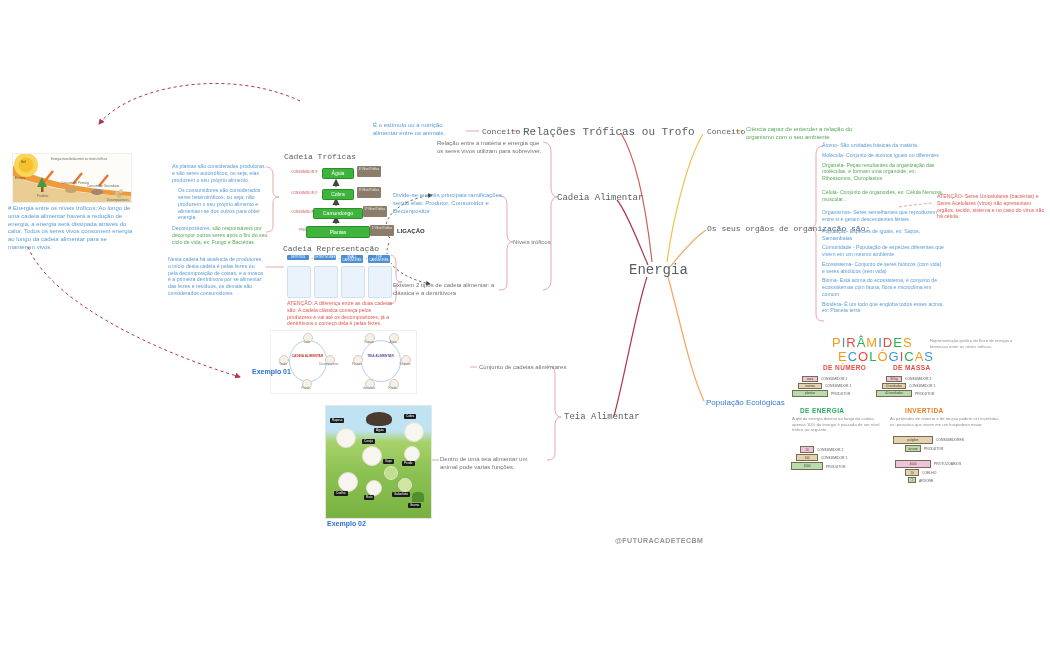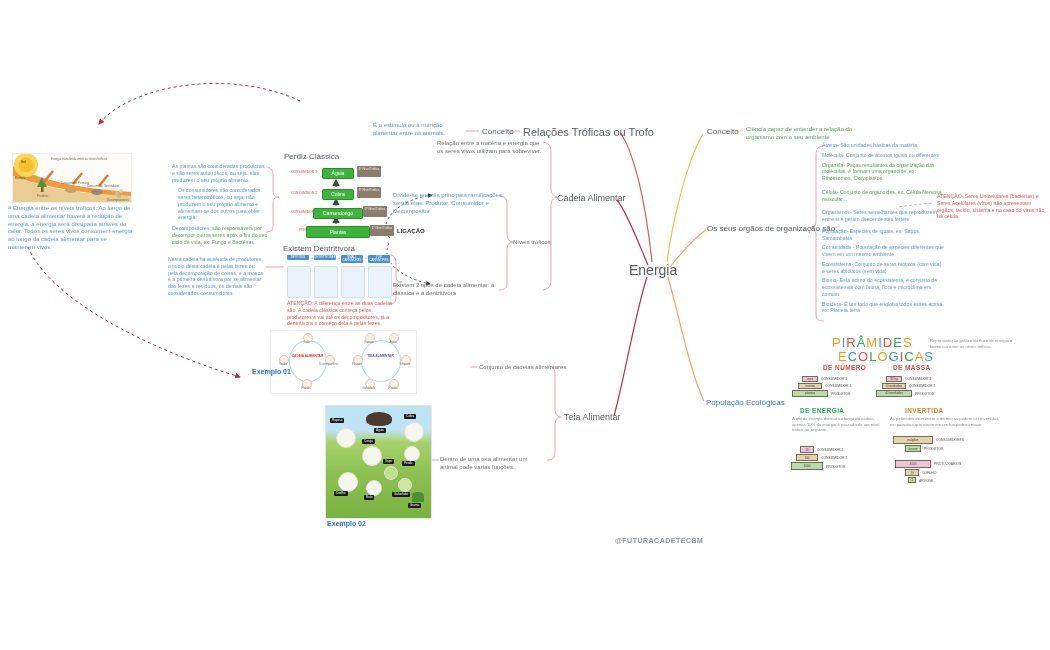--- a/index.html
+++ b/index.html
@@ -3,21 +3,21 @@
 <meta charset="utf-8">
 <style>
   html,body{margin:0;padding:0;}
   body{width:1050px;height:650px;position:relative;background:#ffffff;
        font-family:"Liberation Sans",sans-serif;overflow:hidden;}
   .abs{position:absolute;}
   .blue{color:#5b9bd5;}
   .green{color:#55a855;}
   .redtx{color:#e4584f;}
   .gray{color:#6d7377;}
-  .node{color:#585e62;}
+  .node{color:#585e62;font-family:Liberation Mono, monospace;}
   .fs6{font-size:6px;line-height:1.3;}
   .fs5{font-size:5.2px;line-height:1.3;}
   .b{font-weight:normal;}
   .gbox{background:#3db53d;border:0.6px solid #2e8b2e;color:#fff;text-align:center;
         font-size:5px;border-radius:1.5px;}
   .brbox{background:#8b7d6b;color:#f3efe8;font-size:3px;text-align:center;
          border-radius:1px;line-height:1.25;padding-top:1.5px;box-sizing:border-box;}
   .caplab{color:#c0504d;font-size:3.3px;text-align:right;text-transform:uppercase;line-height:1.1;}
   .chip{background:#4a90d2;color:#fff;font-size:2.9px;text-align:center;border-radius:1px;
         line-height:1.1;padding:1px 0;box-sizing:border-box;}
@@ -103,21 +103,21 @@
   <div class="abs figlab" style="left:8px;top:6px;color:#6a5a1f;font-weight:bold">Sol</div>
   <div class="abs figlab" style="left:2px;top:22px;color:#7a4a10">Energia</div>
   <div class="abs figlab" style="left:38px;top:3px">Energia transferida entre os níveis tróficos</div>
   <div class="abs figlab" style="left:24px;top:40px">Produtor</div>
   <div class="abs figlab" style="left:48px;top:27px">Consumidor Primário</div>
   <div class="abs figlab" style="left:74px;top:30px">Consumidor Secundário</div>
   <div class="abs figlab" style="left:94px;top:44px">Decompositores</div>
 </div>
 <div class="abs blue fs6" style="left:8px;top:205px;width:126px"># Energia entre os níveis tróficos: Ao longo de uma cadeia alimentar haverá a redução de energia, a energia será dissipada através do calor. Todos os seres vivos consomem energia ao longo da cadeia alimentar para se manterem vivos.</div>
 
-<div class="abs node" style="left:284px;top:152px;font-size:8px">Perdiz Clássica</div>
+<div class="abs node" style="left:284px;top:152px;font-size:8px">Cadeia Tróficas</div>
 
 <div class="abs" style="left:172px;top:163px;width:96px">
   <div class="blue fs5">As plantas são consideradas produtoras e são seres autotróficos, ou seja, elas produzem o seu próprio alimento.</div>
   <div class="blue fs5" style="margin-top:4px;margin-left:6px">Os consumidores são considerados seres heterotróficos, ou seja, não produzem o seu próprio alimento e alimentam-se dos outros para obter energia.</div>
   <div class="fs5" style="margin-top:4px">
     <span class="blue b">Decompositores,</span><span class="green"> são responsáveis por decompor outros seres após o fim do seu ciclo de vida, ex: Fungo e Bactérias</span>
   </div>
 </div>
 
 <div class="abs caplab" style="left:286px;top:171px;width:32px">Consumidor 3º</div>
@@ -129,21 +129,21 @@
 <div class="abs brbox" style="left:357px;top:187px;width:24px;height:11px">3º Nível Trófico</div>
 
 <div class="abs caplab" style="left:286px;top:211px;width:32px">Consumidor 1º</div>
 <div class="abs gbox" style="left:313px;top:208px;width:48px;height:9px;line-height:9px">Camundongo</div>
 <div class="abs brbox" style="left:363px;top:206px;width:24px;height:11px">2º Nível Trófico</div>
 
 <div class="abs caplab" style="left:286px;top:229px;width:32px">Produtor</div>
 <div class="abs gbox" style="left:306px;top:226px;width:62px;height:10px;line-height:10px">Plantas</div>
 <div class="abs brbox" style="left:370px;top:225px;width:24px;height:11px">1º Nível Trófico</div>
 
-<div class="abs node" style="left:283px;top:244px;font-size:8px">Existem Dentritívora</div>
+<div class="abs node" style="left:283px;top:244px;font-size:8px">Cadeia Representação</div>
 
 <div class="abs blue fs5" style="left:168px;top:256px;width:96px">Nesta cadeia há ausência de produtores, o início desta cadeia é pelas fezes ou pela decomposição de coisas, e a mosca é a primeira dentritívora por se alimentar das fezes e resíduos, os demais são considerados consumidores</div>
 
 <div class="abs" style="left:287px;top:254px;width:104px;height:44px;background:#fff">
   <div class="abs chip" style="left:0px;top:1px;width:22px">DETRITUS</div>
   <div class="abs" style="left:23px;top:1px;font-size:4px;color:#888">→</div>
   <div class="abs chip" style="left:27px;top:1px;width:22px">DETRITÍVORES</div>
   <div class="abs" style="left:50px;top:1px;font-size:4px;color:#888">→</div>
   <div class="abs chip" style="left:54px;top:1px;width:22px">SMALL CARNIVORES</div>
   <div class="abs" style="left:77px;top:1px;font-size:4px;color:#888">→</div>

